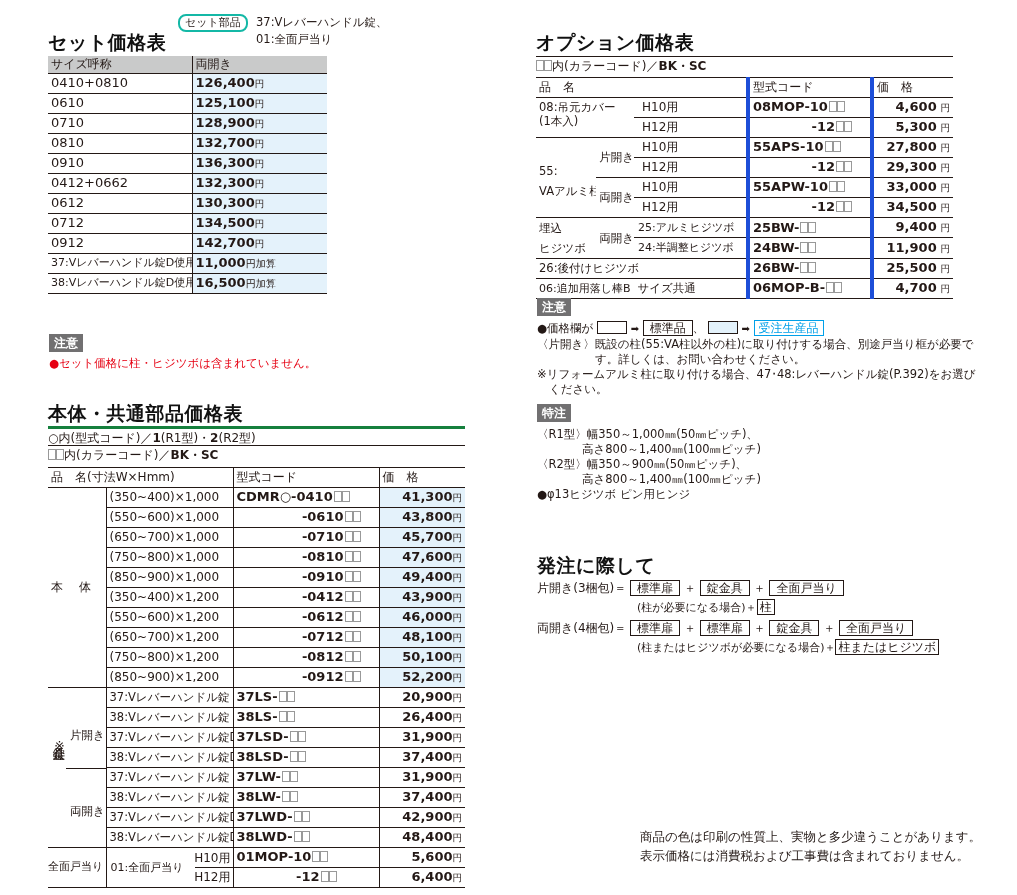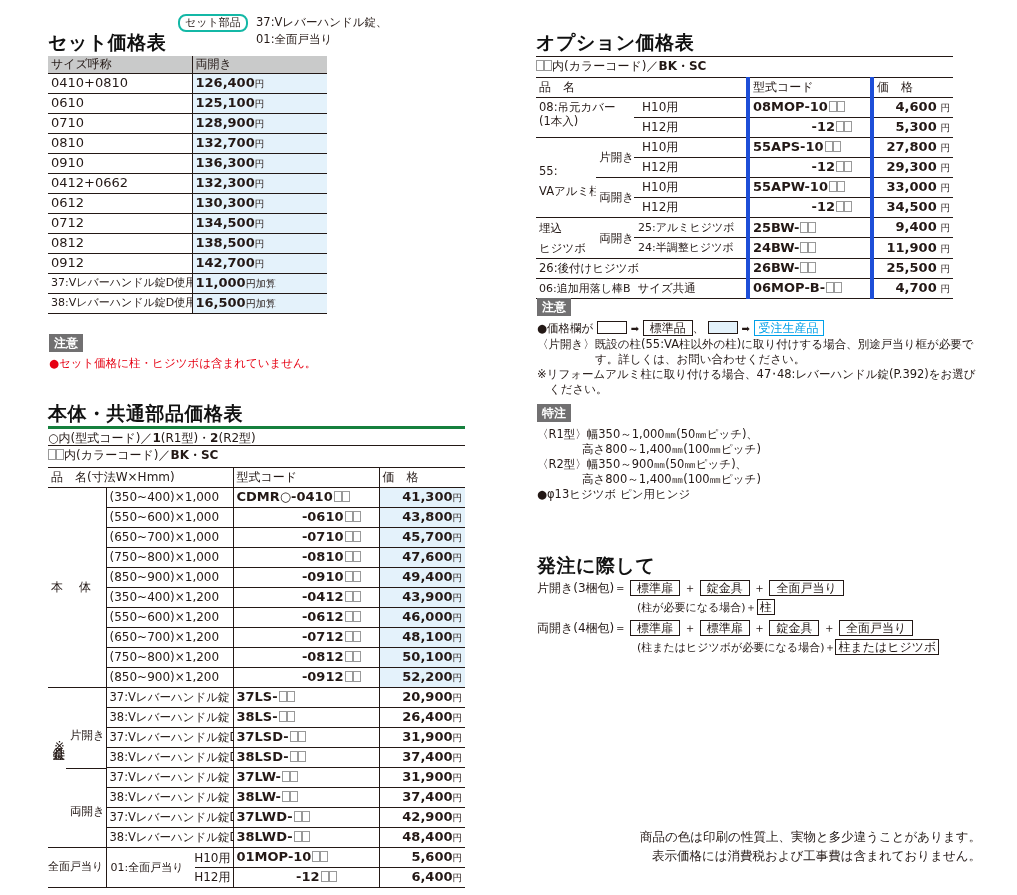--- a/index.html
+++ b/index.html
@@ -85,24 +85,20 @@
         <td class="c c1">0412+0662</td>
         <td class="blue c"><span class="b">132,300</span><span class="yen">円</span></td>
       </tr>
   <tr>
         <td class="c c1">0612</td>
         <td class="blue c"><span class="b">130,300</span><span class="yen">円</span></td>
       </tr>
   <tr>
         <td class="c c1">0712</td>
         <td class="blue c"><span class="b">134,500</span><span class="yen">円</span></td>
-      </tr>
-  <tr>
-        <td class="c c1">0812</td>
-        <td class="blue c"><span class="b">138,500</span><span class="yen">円</span></td>
       </tr>
   <tr>
         <td class="c c1">0912</td>
         <td class="blue c"><span class="b">142,700</span><span class="yen">円</span></td>
       </tr>
   <tr>
         <td class="c c1 szh">37:Vレバーハンドル錠D使用</td>
         <td class="blue c"><span class="b">11,000</span><span class="add">円加算</span></td>
       </tr>
   <tr>
@@ -391,16 +387,16 @@
     <span>＋</span>
     <span class="box">錠金具</span>
     <span>＋</span>
     <span class="box">全面戸当り</span>
   </div>
   <div style="padding-left:100px; font-size:11px;">
     <span>(柱またはヒジツボが必要になる場合)＋</span><span class="box" style="padding:0 2px;">柱またはヒジツボ</span>
   </div>
 </div>
 
-<div class="abs" style="left:640px; top:827px; font-size:12.5px; line-height:19px; color:#231815;text-align:right;">
+<div class="abs" style="left:640px; top:827px; font-size:12.5px; line-height:19px; color:#231815;">
   <div>商品の色は印刷の性質上、実物と多少違うことがあります。</div>
   <div>表示価格には消費税および工事費は含まれておりません。</div>
 </div>
 
 </body></html>

